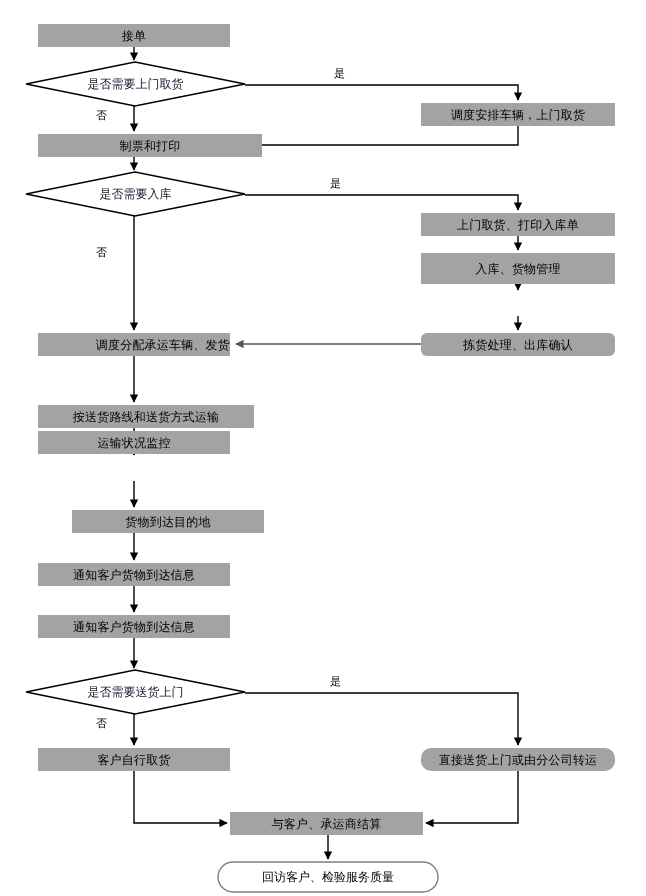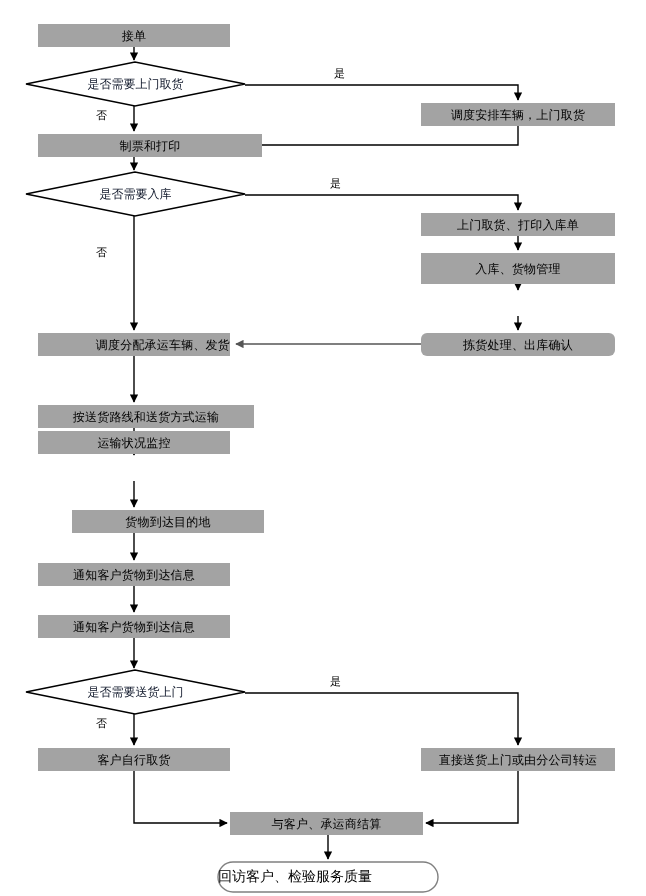--- a/index.html
+++ b/index.html
@@ -51,22 +51,22 @@
     align-items: center;
     justify-content: center;
     font-size: 12px;
     color: #0f172a;
     white-space: nowrap;
   }
   .term-label {
     position: absolute;
     display: flex;
     align-items: center;
-    justify-content: flex-start;
-    font-size: 14px;
+    justify-content: center;
+    font-size: 12px;
     color: #000000;
     white-space: nowrap;
   }
 </style>
 </head>
 <body>
 
 <div id="canvas">
 
   <svg id="flow-svg" viewBox="0 0 646 896" xmlns="http://www.w3.org/2000/svg">
@@ -186,21 +186,21 @@
   </div>
 
   <div class="diamond-label" style="left:26px; top:670px; width:219px; height:44px;">
     <span>是否需要送货上门</span>
   </div>
 
   <div class="node-label proc-box" style="left:38px; top:748px; width:192px; height:23px;">
     <span>客户自行取货</span>
   </div>
 
-  <div class="node-label proc-box" style="left:421px; top:748px; width:194px; height:23px;">
+  <div class="node-label proc-box" style="left:421px; top:748px; width:194px; height:23px;border-radius:10px;">
     <span>直接送货上门或由分公司转运</span>
   </div>
 
   <div class="node-label proc-box" style="left:230px; top:812px; width:193px; height:23px;">
     <span>与客户、承运商结算</span>
   </div>
 
   <div class="term-label" style="left:218px; top:862px; width:220px; height:30px;">
     <span>回访客户、检验服务质量</span>
   </div>

